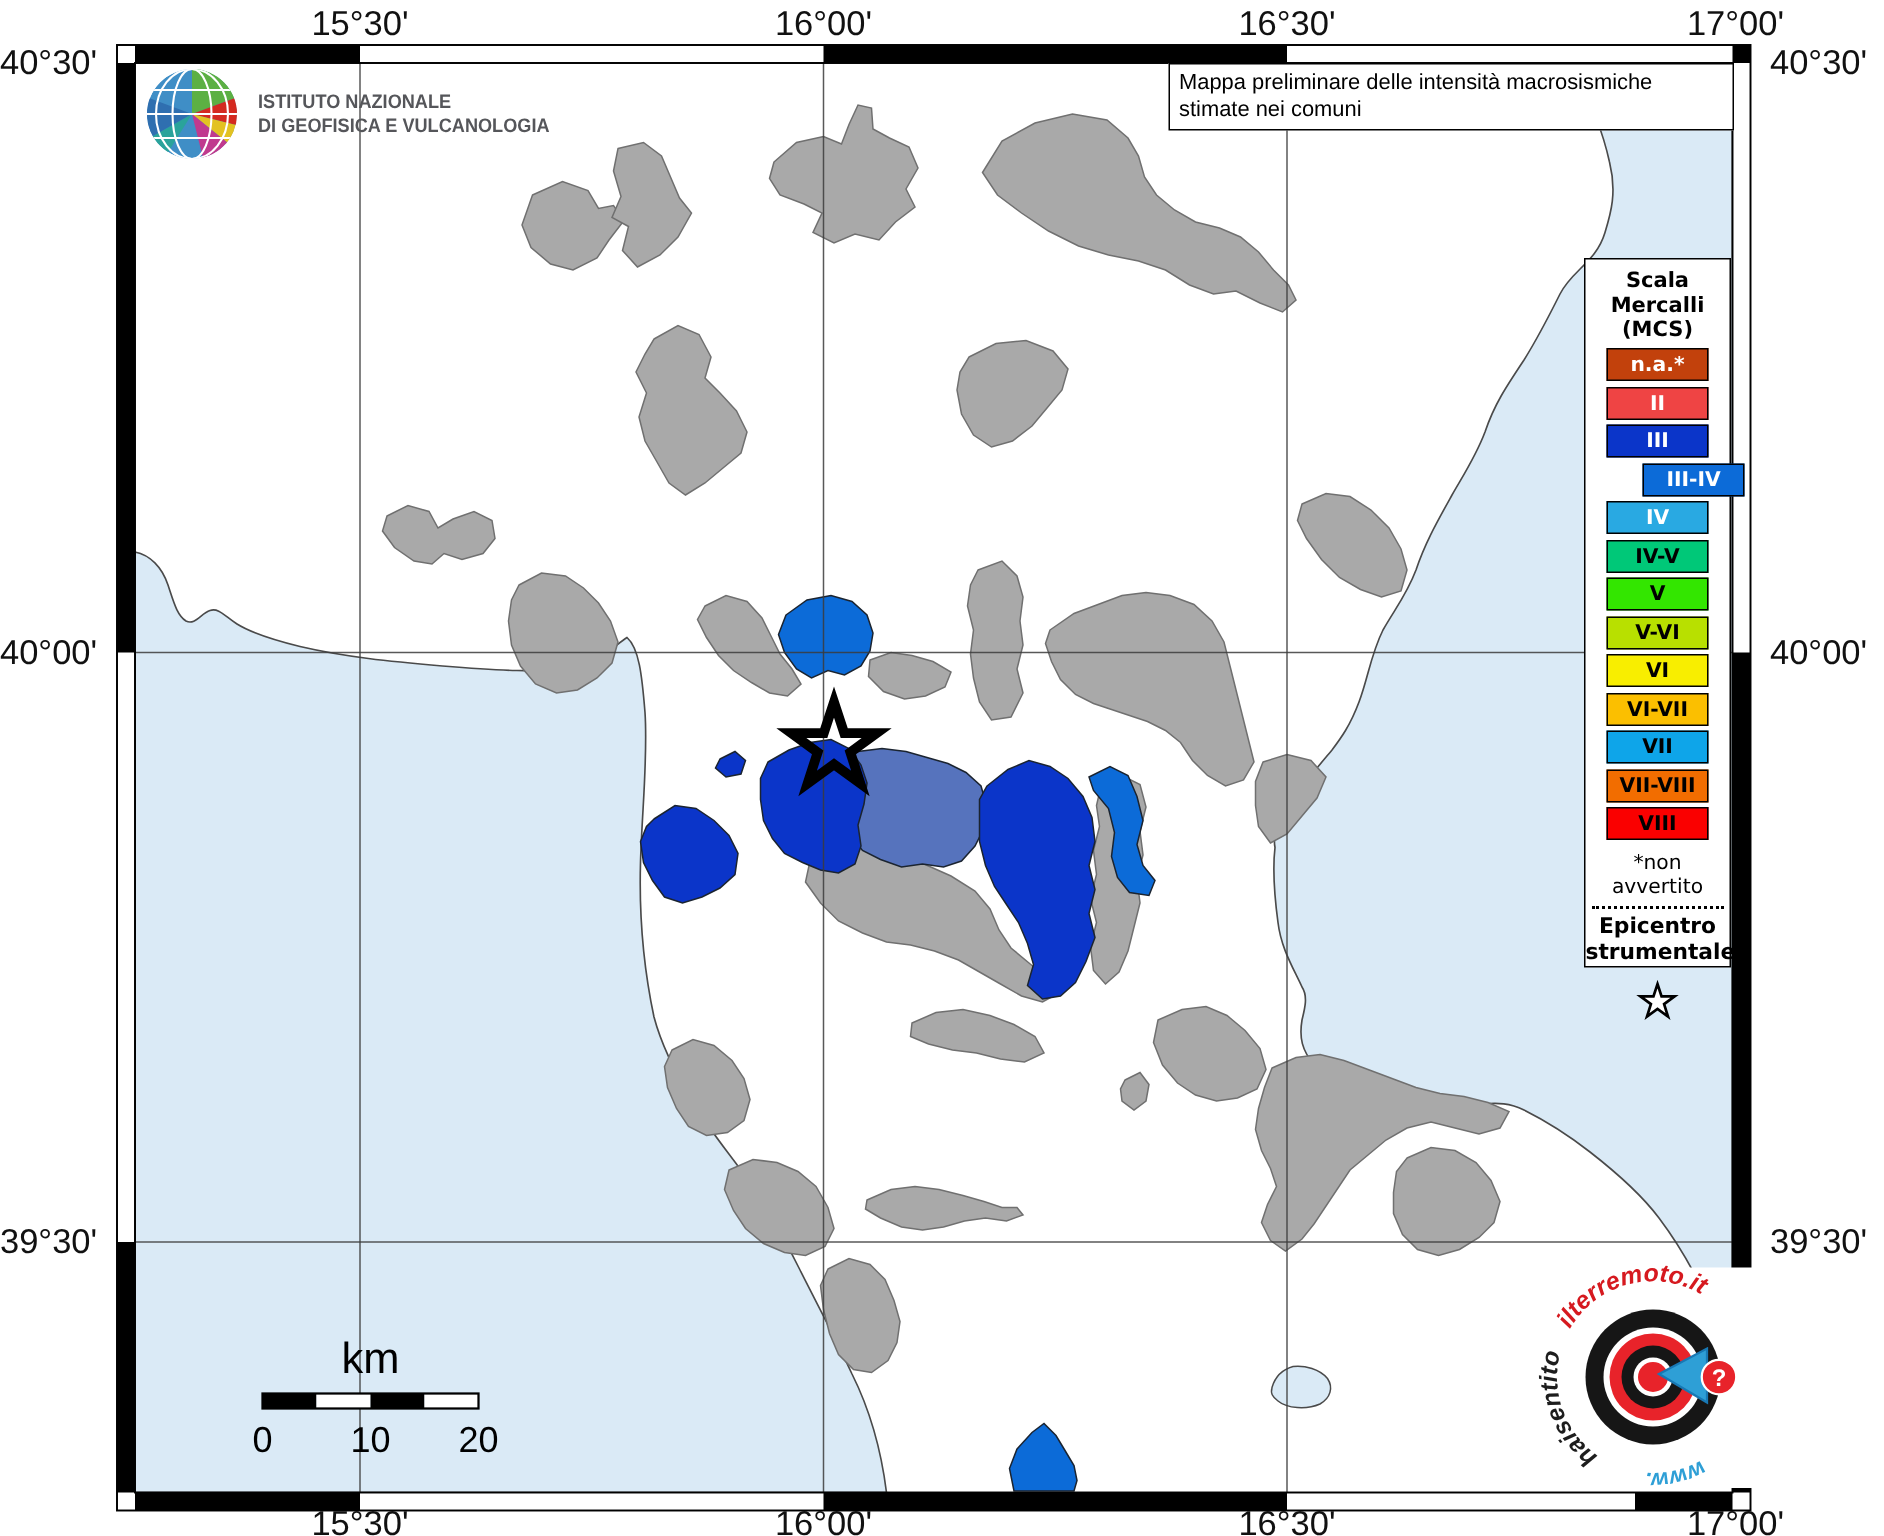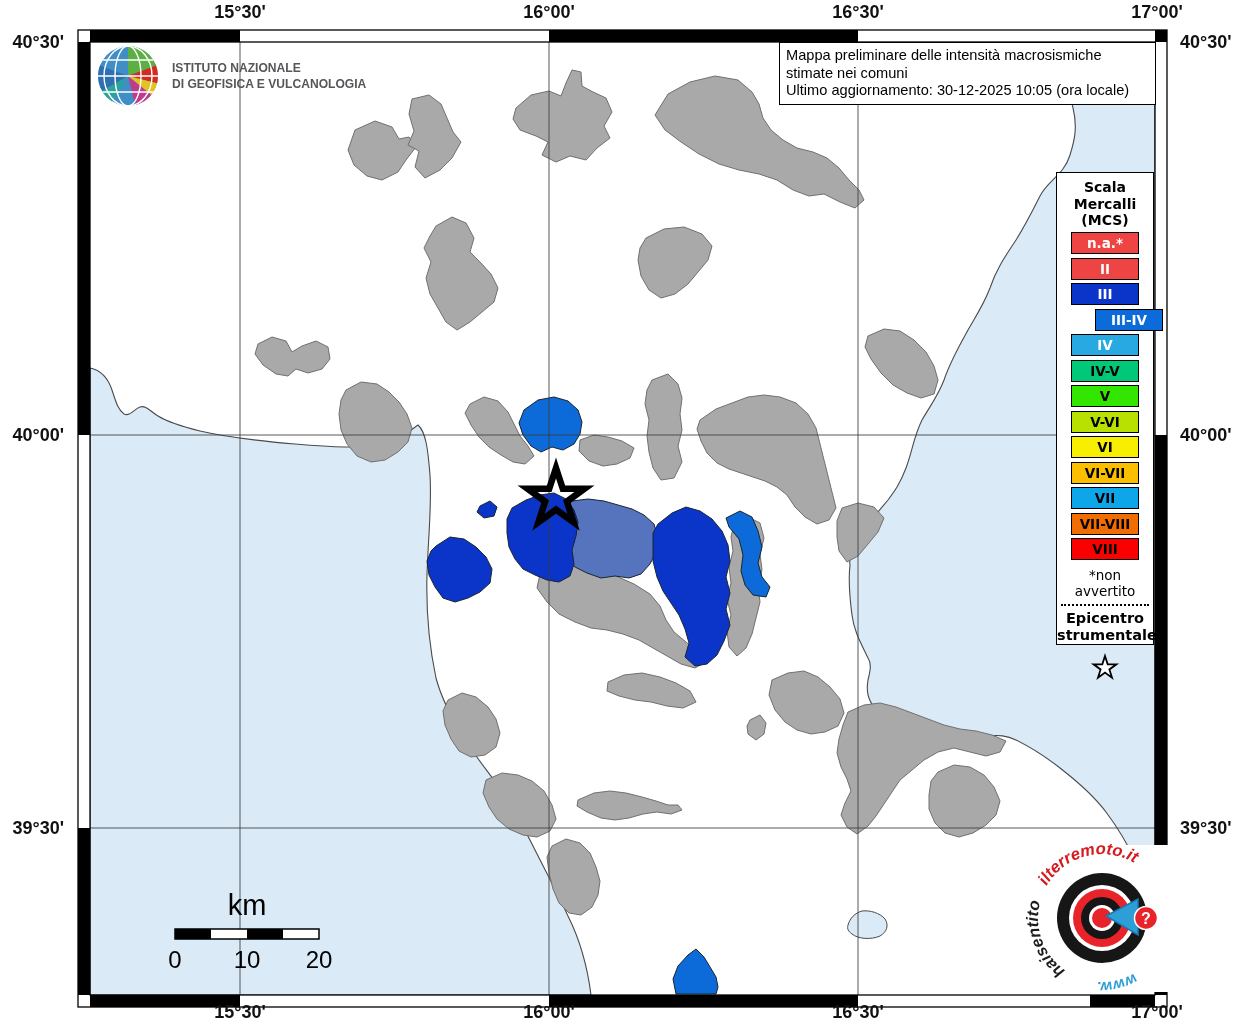--- a/index.html
+++ b/index.html
@@ -5,21 +5,21 @@
   html,body{margin:0;padding:0;}
   body{width:1256px;height:1024px;position:relative;background:#ffffff;
        font-family:"Liberation Sans",sans-serif;overflow:hidden;}
   #mapsvg{position:absolute;left:0;top:0;}
   .sea{stroke:#4a4a4a;stroke-width:1.1;}
   .lake{stroke:#4a4a4a;stroke-width:1;}
   .muni{stroke:#707070;stroke-width:1;}
   .muni.colored{stroke:#1b2430;stroke-width:1;}
   .grid{stroke:#3c3c3c;stroke-width:1;opacity:.85;}
   .frameline{stroke:#000;fill:none;stroke-width:1.3;}
-  .ax{position:absolute;font-size:18px;color:#111;white-space:nowrap;font-weight:bold;}
+  .ax{position:absolute;font-size:23px;color:#111;white-space:nowrap;}
   .overlay{position:absolute;box-sizing:border-box;}
   #info-box{left:779px;top:42px;width:377px;background:#fff;border:1.4px solid #000;
             padding:4px 6px;font-size:14.6px;line-height:17.6px;color:#000;z-index:5;}
   #legend{left:1056px;top:172px;width:98px;height:473px;background:#fff;border:1.4px solid #000;
           z-index:6;font-family:"DejaVu Sans",sans-serif;text-align:center;padding-top:6px;}
   .lg-title{font-weight:bold;font-size:14px;line-height:16.5px;color:#000;}
   .swatch{width:66px;height:20px;margin:3.5px auto 0 auto;border:1px solid #000;
           font-weight:bold;font-size:13.5px;line-height:20px;}
   .lg-foot{font-size:13.5px;margin-top:7px;color:#000;}
   .lg-divider{border-top:2px dotted #000;margin:5px 4px 4px 4px;}
@@ -175,29 +175,28 @@
     </g>
   </svg>
   <div class="ingv-text">
     <div>ISTITUTO NAZIONALE</div>
     <div>DI GEOFISICA E VULCANOLOGIA</div>
   </div>
 </div>
 
 <div id="info-box" class="overlay">
   <div>Mappa preliminare delle intensità macrosismiche stimate nei comuni</div>
-  <div>Ultimo aggiornamento: 30-12-2025 10:05 (ora locale)</div>
 </div>
 
 <div id="legend" class="overlay">
   <div class="lg-title">Scala</div>
   <div class="lg-title">Mercalli</div>
   <div class="lg-title">(MCS)</div>
   <div>
-      <div class="swatch" style="background: #ef4444; color: rgb(255, 255, 255);">n.a.*</div>
+      <div class="swatch" style="background: #c2410c; color: rgb(255, 255, 255);">n.a.*</div>
       <div class="swatch" style="background: #ef4444; color: rgb(255, 255, 255);">II</div>
       <div class="swatch" style="background: rgb(11, 53, 201); color: rgb(255, 255, 255);">III</div>
       <div class="swatch" style="background: rgb(12, 107, 216); color: rgb(255, 255, 255); margin-left: 38px;">III-IV</div>
       <div class="swatch" style="background: rgb(41, 169, 226); color: rgb(255, 255, 255);">IV</div>
       <div class="swatch" style="background: rgb(0, 200, 120); color: rgb(0, 0, 0);">IV-V</div>
       <div class="swatch" style="background: rgb(51, 230, 0); color: rgb(0, 0, 0);">V</div>
       <div class="swatch" style="background: rgb(184, 224, 0); color: rgb(0, 0, 0);">V-VI</div>
       <div class="swatch" style="background: rgb(248, 238, 0); color: rgb(0, 0, 0);">VI</div>
       <div class="swatch" style="background: rgb(251, 191, 0); color: rgb(0, 0, 0);">VI-VII</div>
       <div class="swatch" style="background: #0ea5e9; color: rgb(0, 0, 0);">VII</div>

